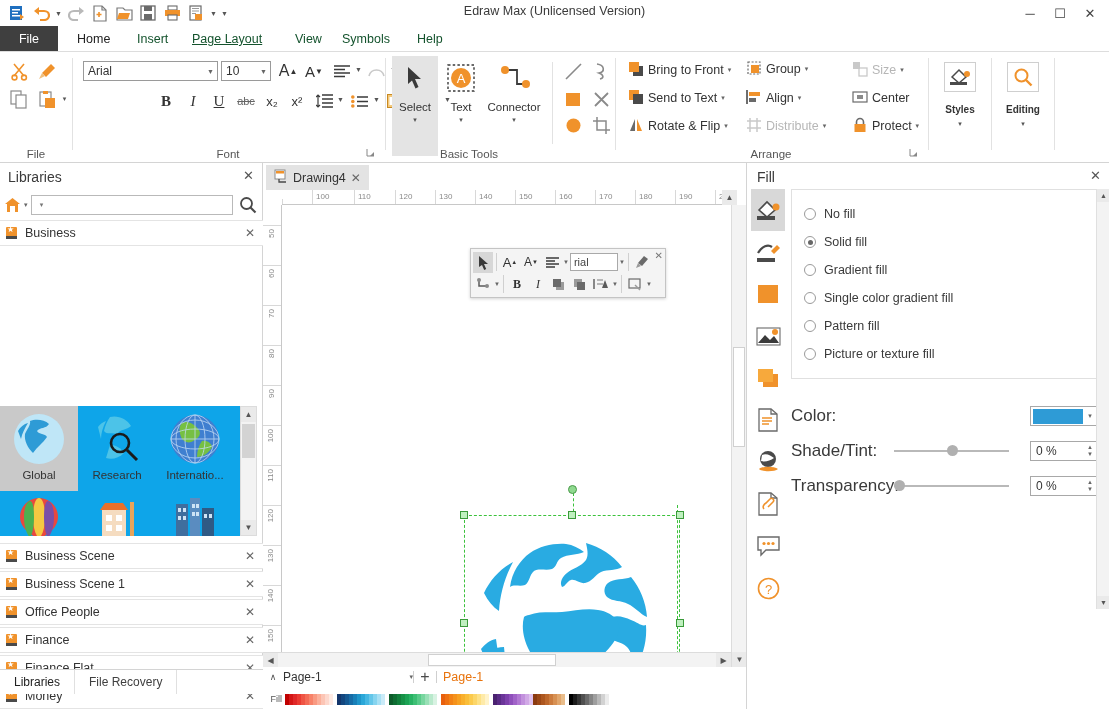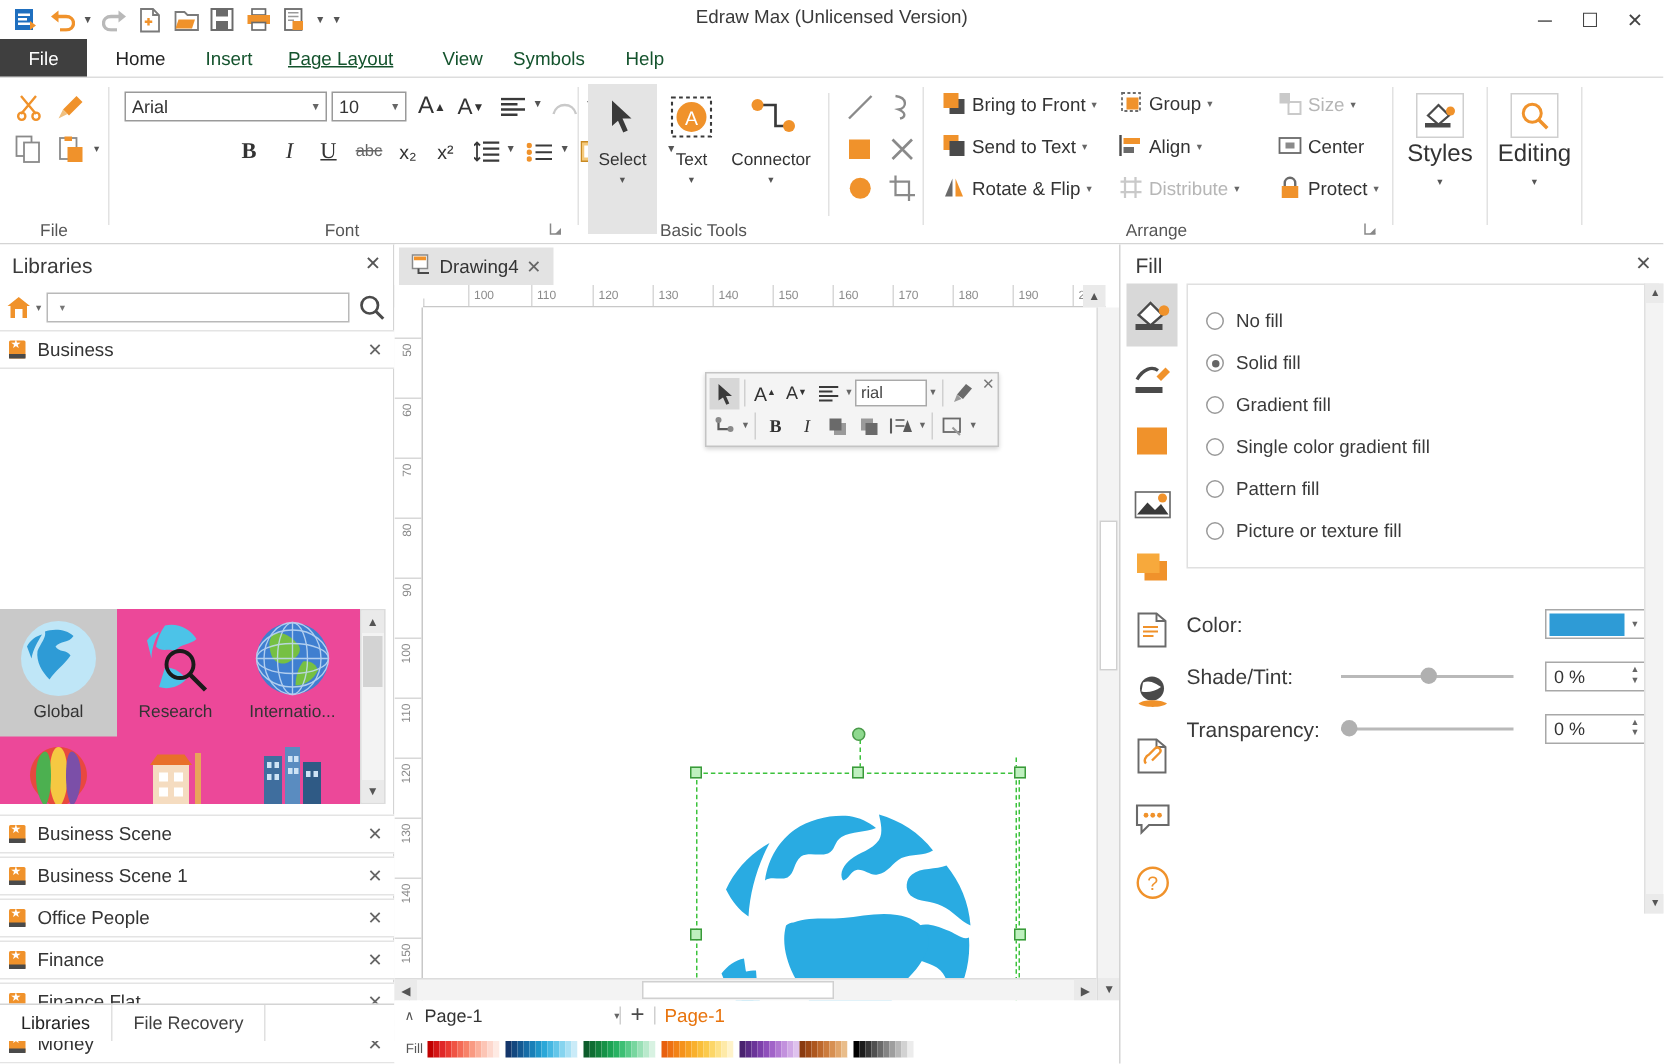--- a/index.html
+++ b/index.html
@@ -82,21 +82,21 @@
     font-size:12.5px; color:#333; cursor:pointer; padding:0 2px; white-space:nowrap;
   }
   .aitem.dis { color:#b6b6b6; cursor:default; }
   .acaret { font-size:7px; color:#666; }
 
   
   .selbig { position:absolute; top:10px; width:60px; cursor:pointer;
             display:flex; flex-direction:column; align-items:center; }
   .selbig .sq { width:32px; height:30px; border:1px solid #cfcfcf; background:#fff;
                 display:flex; align-items:center; justify-content:center; }
-  .selbig .lb { font-size:16px; color:#333; margin-top:2px; }
+  .selbig .lb { font-size:10px; color:#333; margin-top:12px;font-weight:bold; }
   .selbig .cr { font-size:7px; color:#555; margin-top:5px; }
 
   
   .libpanel {
     position:absolute; left:0; top:163px; width:263px; height:531px;
     background:#fff; border-right:1px solid #d4d4d4;
   }
   .lib-title { position:absolute; left:8px; top:6px; font-size:14px; color:#3a3a3a; }
   .lib-close { position:absolute; right:8px; top:5px; font-size:13px; color:#555; cursor:pointer; }
   .lib-searchrow { position:absolute; left:0; top:28px; width:263px; height:28px; display:flex; align-items:center; }
@@ -115,21 +115,21 @@
     display:flex; align-items:center; cursor:pointer;
   }
   .libhdr .bk { width:11px; height:12px; margin-left:6px; background:#f0922b; position:relative; border-radius:1px;}
   .libhdr .bk:after { content:"★"; position:absolute; left:1px; top:-2px; font-size:8px; color:#fff; }
   .libhdr .bk:before { content:""; position:absolute; left:0; bottom:0; width:11px; height:3px; background:#4a4a4a;}
   .libhdr .nm { margin-left:8px; font-size:12.5px; color:#333; }
   .libhdr .cx { position:absolute; right:8px; font-size:12px; color:#666; cursor:pointer; }
 
   .shapegrid {
     position:absolute; left:0; top:243px; width:248px; height:130px;
-    display:flex; flex-wrap:wrap; overflow:hidden; background:#ec4899;
+    display:flex; flex-wrap:wrap; overflow:hidden; background:#0ea5e9;
   }
   .shapecell {
     width:78px; height:85px; display:flex; flex-direction:column;
     align-items:center; justify-content:flex-start; cursor:pointer; padding-top:5px;
   }
   .shapecell.sel { background:#c9c9c9; }
   .shapecell .lbl { font-size:11.5px; color:#333; margin-top:2px; max-width:76px;
                     overflow:hidden; text-overflow:ellipsis; white-space:nowrap; text-align:center; }
   .grid-scroll { position:absolute; left:240px; top:243px; width:17px; height:130px; background:#f3f3f3;
                  border:1px solid #dcdcdc; }
@@ -217,21 +217,21 @@
 
   .fp-body { position:absolute; left:44px; top:26px; width:315px; }
   .radiobox { border:1px solid #e0e0e0; padding:10px 0 10px 12px; background:#fff; }
   .radio-row { display:flex; align-items:center; height:28px; cursor:pointer; font-size:12.5px; color:#3a3a3a; }
   .rdot { width:12px; height:12px; border-radius:50%; border:1px solid #9a9a9a; background:#fff;
           margin-right:8px; position:relative; flex:0 0 auto; }
   .rdot.on:after { content:""; position:absolute; left:2.5px; top:2.5px; width:5px; height:5px;
                    border-radius:50%; background:#666; }
 
   .proprow { position:absolute; left:0; width:315px; height:28px; display:flex; align-items:center; }
-  .plabel { width:100px; font-size:14px; color:#3a3a3a; }
+  .plabel { width:100px; font-size:17px; color:#3a3a3a; }
   .colorswatch { position:absolute; right:8px; width:68px; height:20px; border:1px solid #a8a8a8;
                  background:#fff; display:flex; align-items:center; cursor:pointer; }
   .colorswatch .cc { width:50px; height:15px; margin-left:2px; }
   .colorswatch .ar { flex:1; text-align:center; font-size:7px; color:#666; }
   .slider { position:absolute; height:14px; display:flex; align-items:center; }
   .strack { position:absolute; left:0; top:6px; height:2px; background:#b9b9b9; }
   .sthumb { position:absolute; width:11px; height:11px; border-radius:50%; background:#b0b0b0; top:1px; }
   .spin { position:absolute; right:8px; width:68px; height:20px; border:1px solid #a8a8a8; background:#fff;
           display:flex; align-items:center; font-size:12px; color:#333; padding-left:5px; }
   .spin .ud { margin-left:auto; width:14px; display:flex; flex-direction:column; align-items:center;

